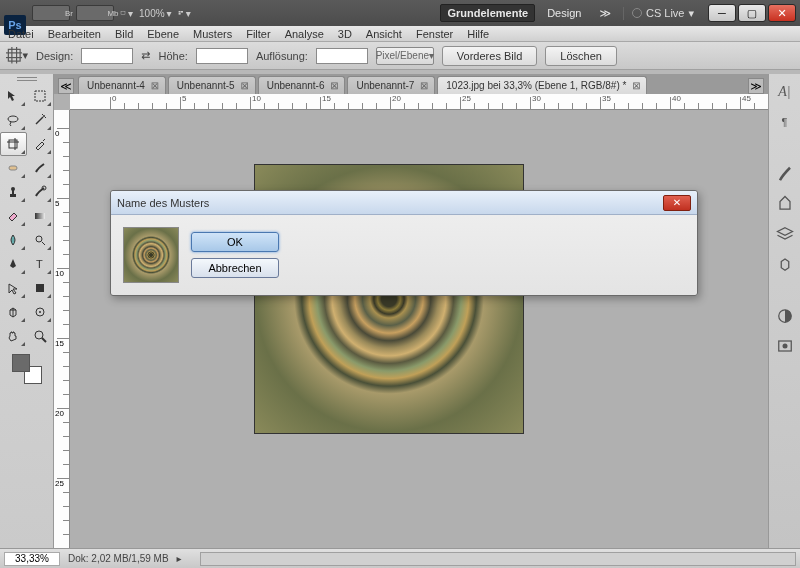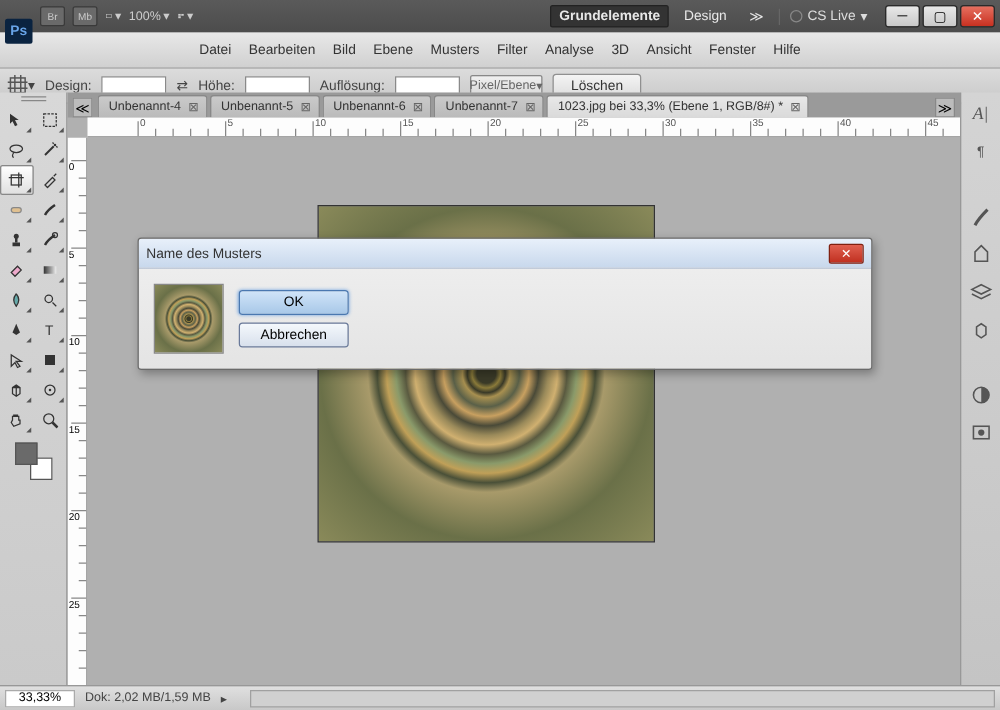--- a/index.html
+++ b/index.html
@@ -1,35 +1,35 @@
 <!DOCTYPE html>
 <html><head>
 <meta charset="utf-8">
 <style>
 * { box-sizing: border-box; margin: 0; padding: 0; font-family: "Segoe UI", Tahoma, sans-serif; }
 body { width: 800px; height: 568px; background: #b8b8b8; overflow: hidden; position: relative; font-size: 11px; }
 
 
 .titlebar { height: 26px; background: linear-gradient(#5a5a5a,#4c4c4c); display: flex; align-items: center; padding: 0 4px; gap: 6px; }
 .titlebar .ps { width: 22px; height: 20px; background: #0a2340; color: #68a4e8; font-weight: bold; font-size: 11px; display: flex; align-items: center; justify-content: center; border-radius: 2px; margin-top: 23px; }
-.titlebar .sq { width: 20px; height: 16px; background: #6a6a6a; border: 1px solid #3a3a3a; border-radius: 2px; color: #ccc; font-size: 8px; display: flex; align-items: center; justify-content: center; }
+.titlebar .sq { width: 20px; height: 16px; background: #6a6a6a; border: 1px solid #3a3a3a; border-radius: 2px; color: #ccc; font-size: 8px; display: flex; align-items: center; justify-content: center; padding-left: 36px; }
 .titlebar .dd { display: flex; align-items: center; gap: 2px; color: #ccc; font-size: 10px; }
 .titlebar .dd svg { width: 6px; height: 4px; }
 .titlebar .sep { flex: 1; }
 .titlebar .ws { color: #e8e8e8; font-size: 11px; padding: 2px 6px; border-radius: 2px; }
 .titlebar .ws.active { font-weight: bold; background: #333; border: 1px solid #222; }
 .titlebar .live { display: flex; align-items: center; gap: 4px; color: #ddd; border-left: 1px solid #666; padding-left: 8px; }
 .titlebar .live .dot { width: 10px; height: 10px; border: 1px solid #888; border-radius: 50%; }
 .winbtns { display: flex; gap: 2px; margin-left: 8px; }
 .winbtns div { width: 28px; height: 18px; border-radius: 3px; display: flex; align-items: center; justify-content: center; border: 1px solid #2a2a2a; }
 .winbtns .min,.winbtns .max { background: linear-gradient(#e8e8e8,#c8c8c8); }
 .winbtns .close { background: linear-gradient(#e67060,#c83020); color: #fff; }
 
 
-.menubar { height: 29px; background: linear-gradient(#e8e8e8,#d0d0d0); border-bottom: 1px solid #a8a8a8; display: flex; align-items: center; padding: 0 8px; gap: 14px; color: #333; font-size: 11px; justify-content: center; }
+.menubar { height: 16px; background: linear-gradient(#e8e8e8,#d0d0d0); border-bottom: 1px solid #a8a8a8; display: flex; align-items: center; padding: 0 8px; gap: 14px; color: #333; font-size: 11px; }
 .menubar span { cursor: default; }
 
 
 .optbar { height: 28px; background: linear-gradient(#dcdcdc,#c8c8c8); border-bottom: 1px solid #a0a0a0; display: flex; align-items: center; padding: 0 6px; gap: 8px; font-size: 11px; color: #444; }
 .optbar .tool { width: 22px; height: 20px; display: flex; align-items: center; justify-content: center; }
 .optbar .lbl { color: #444; }
 .optbar input[type=text] { width: 52px; height: 16px; border: 1px solid #8a8a8a; background: #fff; font-size: 10px; padding: 0 2px; }
 .optbar .unit { width: 58px; height: 18px; background: linear-gradient(#f0f0f0,#d8d8d8); border: 1px solid #888; border-radius: 2px; font-size: 10px; display: flex; align-items: center; justify-content: center; color: #666; }
 .optbar .btn { height: 20px; padding: 0 14px; background: linear-gradient(#f4f4f4,#dcdcdc); border: 1px solid #909090; border-radius: 3px; font-size: 11px; color: #333; display: flex; align-items: center; }
 
@@ -146,20 +146,21 @@
         <line x1="9" y1="0" x2="9" y2="14" stroke="#555"></line>
       </svg>▾</div>
   <span class="lbl">Design:</span>
   <input type="text" value="" style="">
   <span>⇄</span>
   <span class="lbl">Höhe:</span>
   <input type="text" value="" style="">
   <span class="lbl">Auflösung:</span>
   <input type="text" value="" style="">
   <div class="unit"><span>Pixel/Ebene</span> ▾</div>
+  <div class="btn">Vorderes Bild</div>
   <div class="btn">Löschen</div>
 </div>
 
 <div class="main">
 
   <div class="toolbox">
     <div class="handle">
         <span></span>
       </div>
     <div class="grid">

